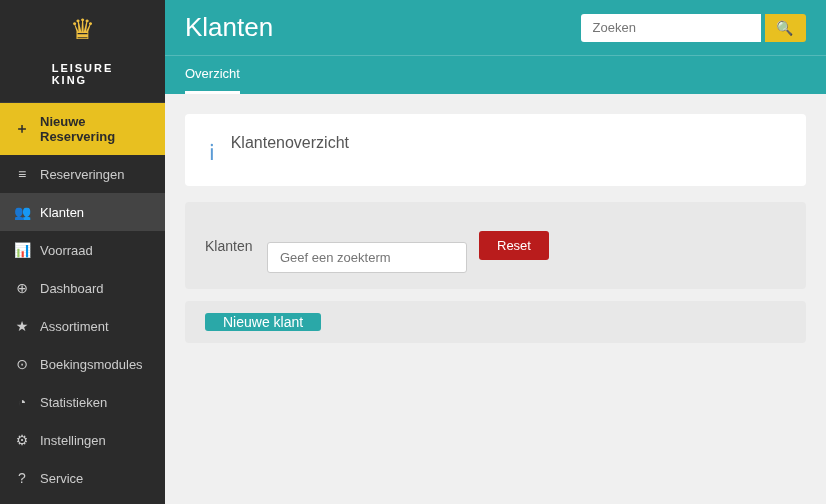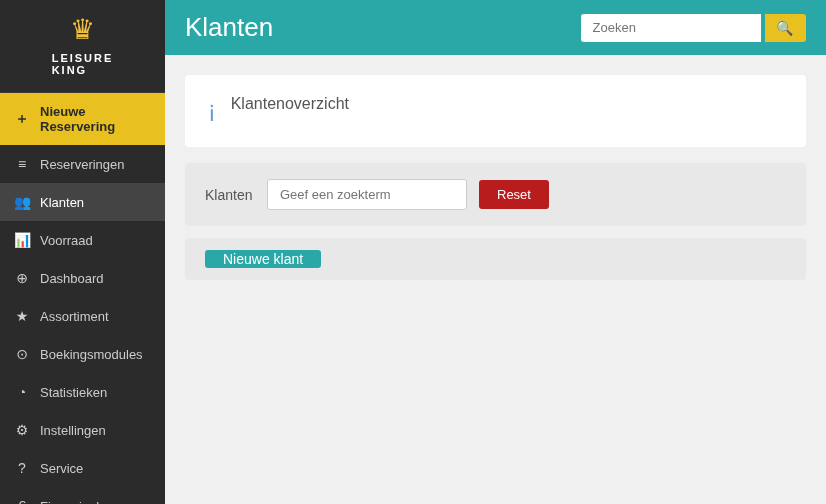--- a/index.html
+++ b/index.html
@@ -35,21 +35,21 @@
       color: #f0c040;
       font-size: 28px;
       line-height: 1;
     }
 
     .logo-text {
       color: white;
       font-size: 11px;
       font-weight: bold;
       letter-spacing: 2px;
-      margin-top: 8px;
+      margin-top: 18px;
     }
 
     .sidebar-nav {
       flex: 1;
       display: flex;
       flex-direction: column;
     }
 
     .nav-item {
       display: flex;
@@ -202,20 +202,21 @@
     }
 
     .search-row input {
       padding: 7px 12px;
       border: 1px solid #ccc;
       border-radius: 3px;
       font-size: 13px;
       width: 200px;
       outline: none;
       color: #aaa;
+      margin-top: 24px;
     }
 
     .btn-reset {
       background: #b91c1c;
       color: white;
       border: none;
       padding: 7px 18px;
       border-radius: 3px;
       font-size: 13px;
       cursor: pointer;
@@ -300,20 +301,23 @@
 
 <div id="main">
   <div id="header">
     <h1 id="header-title">Klanten</h1>
     <div id="search-box">
       <input id="search-input" type="text" placeholder="Zoeken" style="">
       <button id="search-button">🔍</button>
     </div>
   </div>
 
+  <div id="tabs">
+    <div class="tab">Overzicht</div>
+  </div>
 
   <div id="content">
     <div class="info-box">
       <div class="info-icon">ℹ</div>
       <div class="info-content">
         <h2>Klantenoverzicht</h2>
       </div>
     </div>
 
     <div class="search-row">

